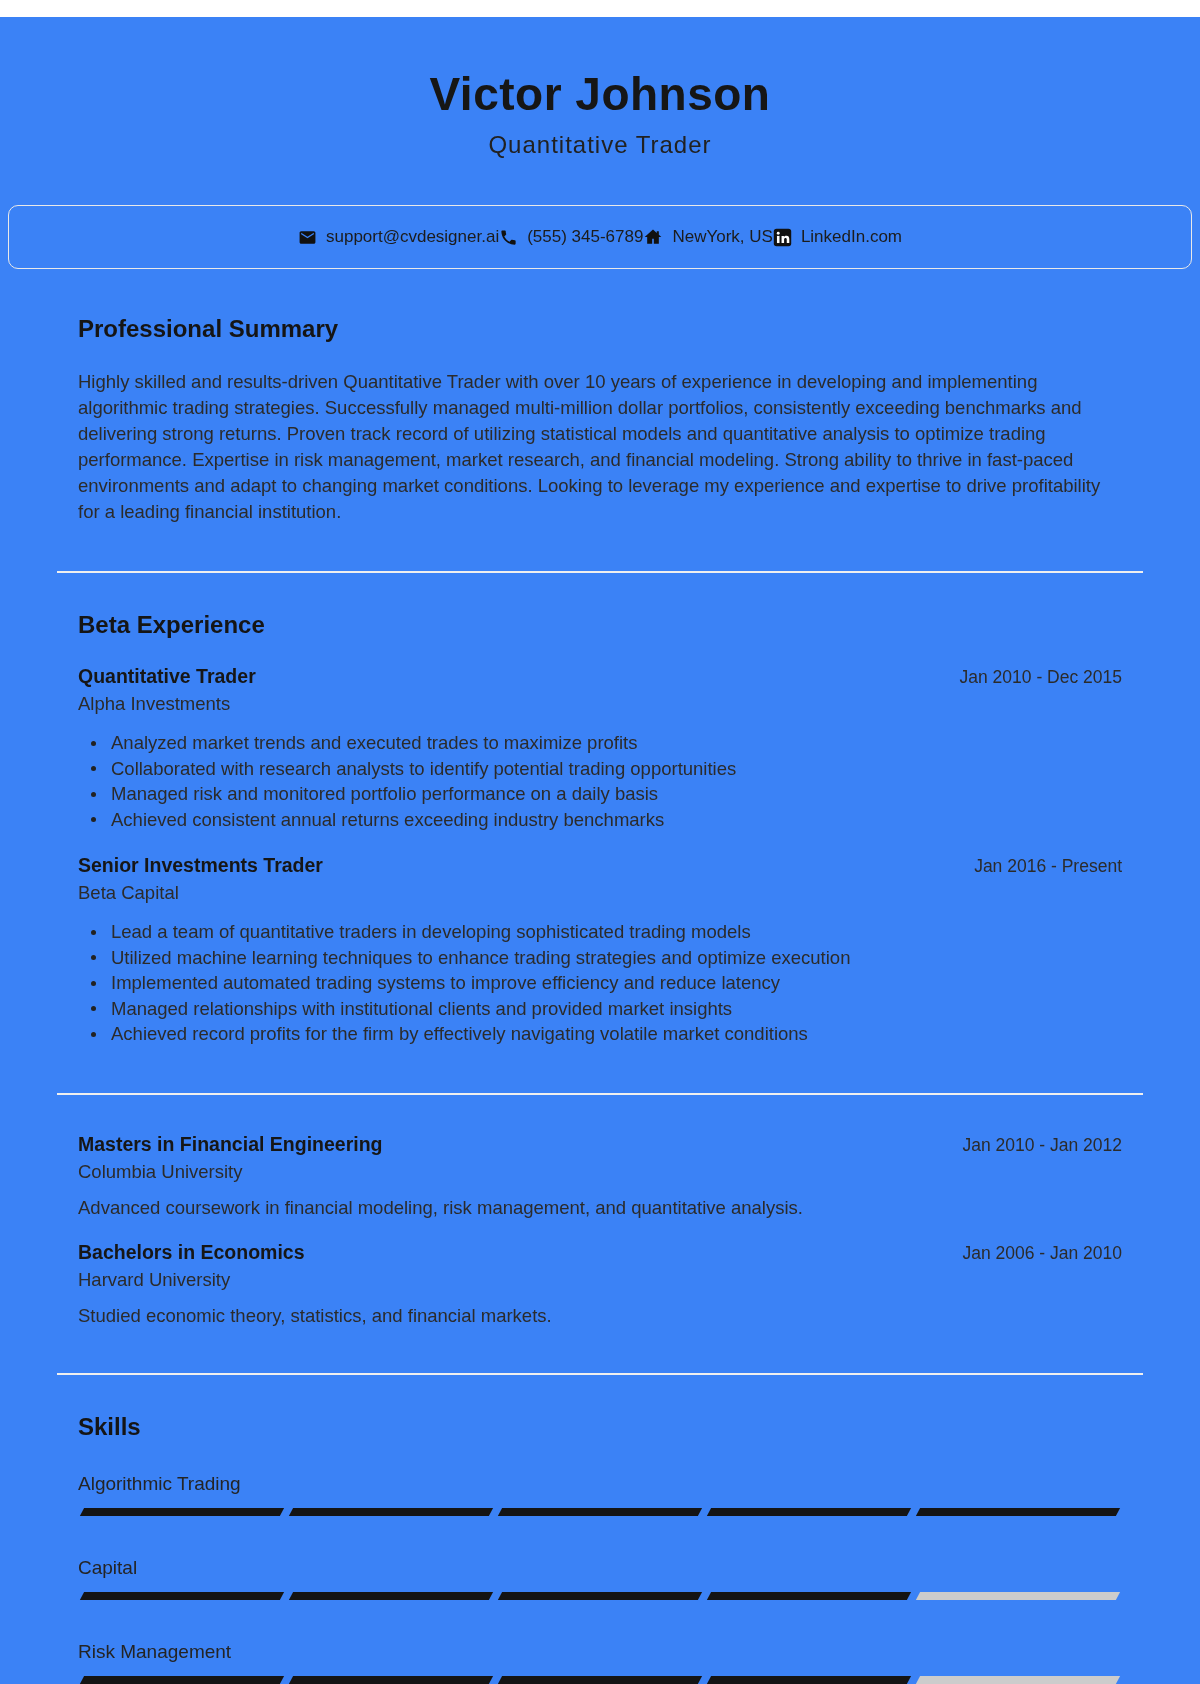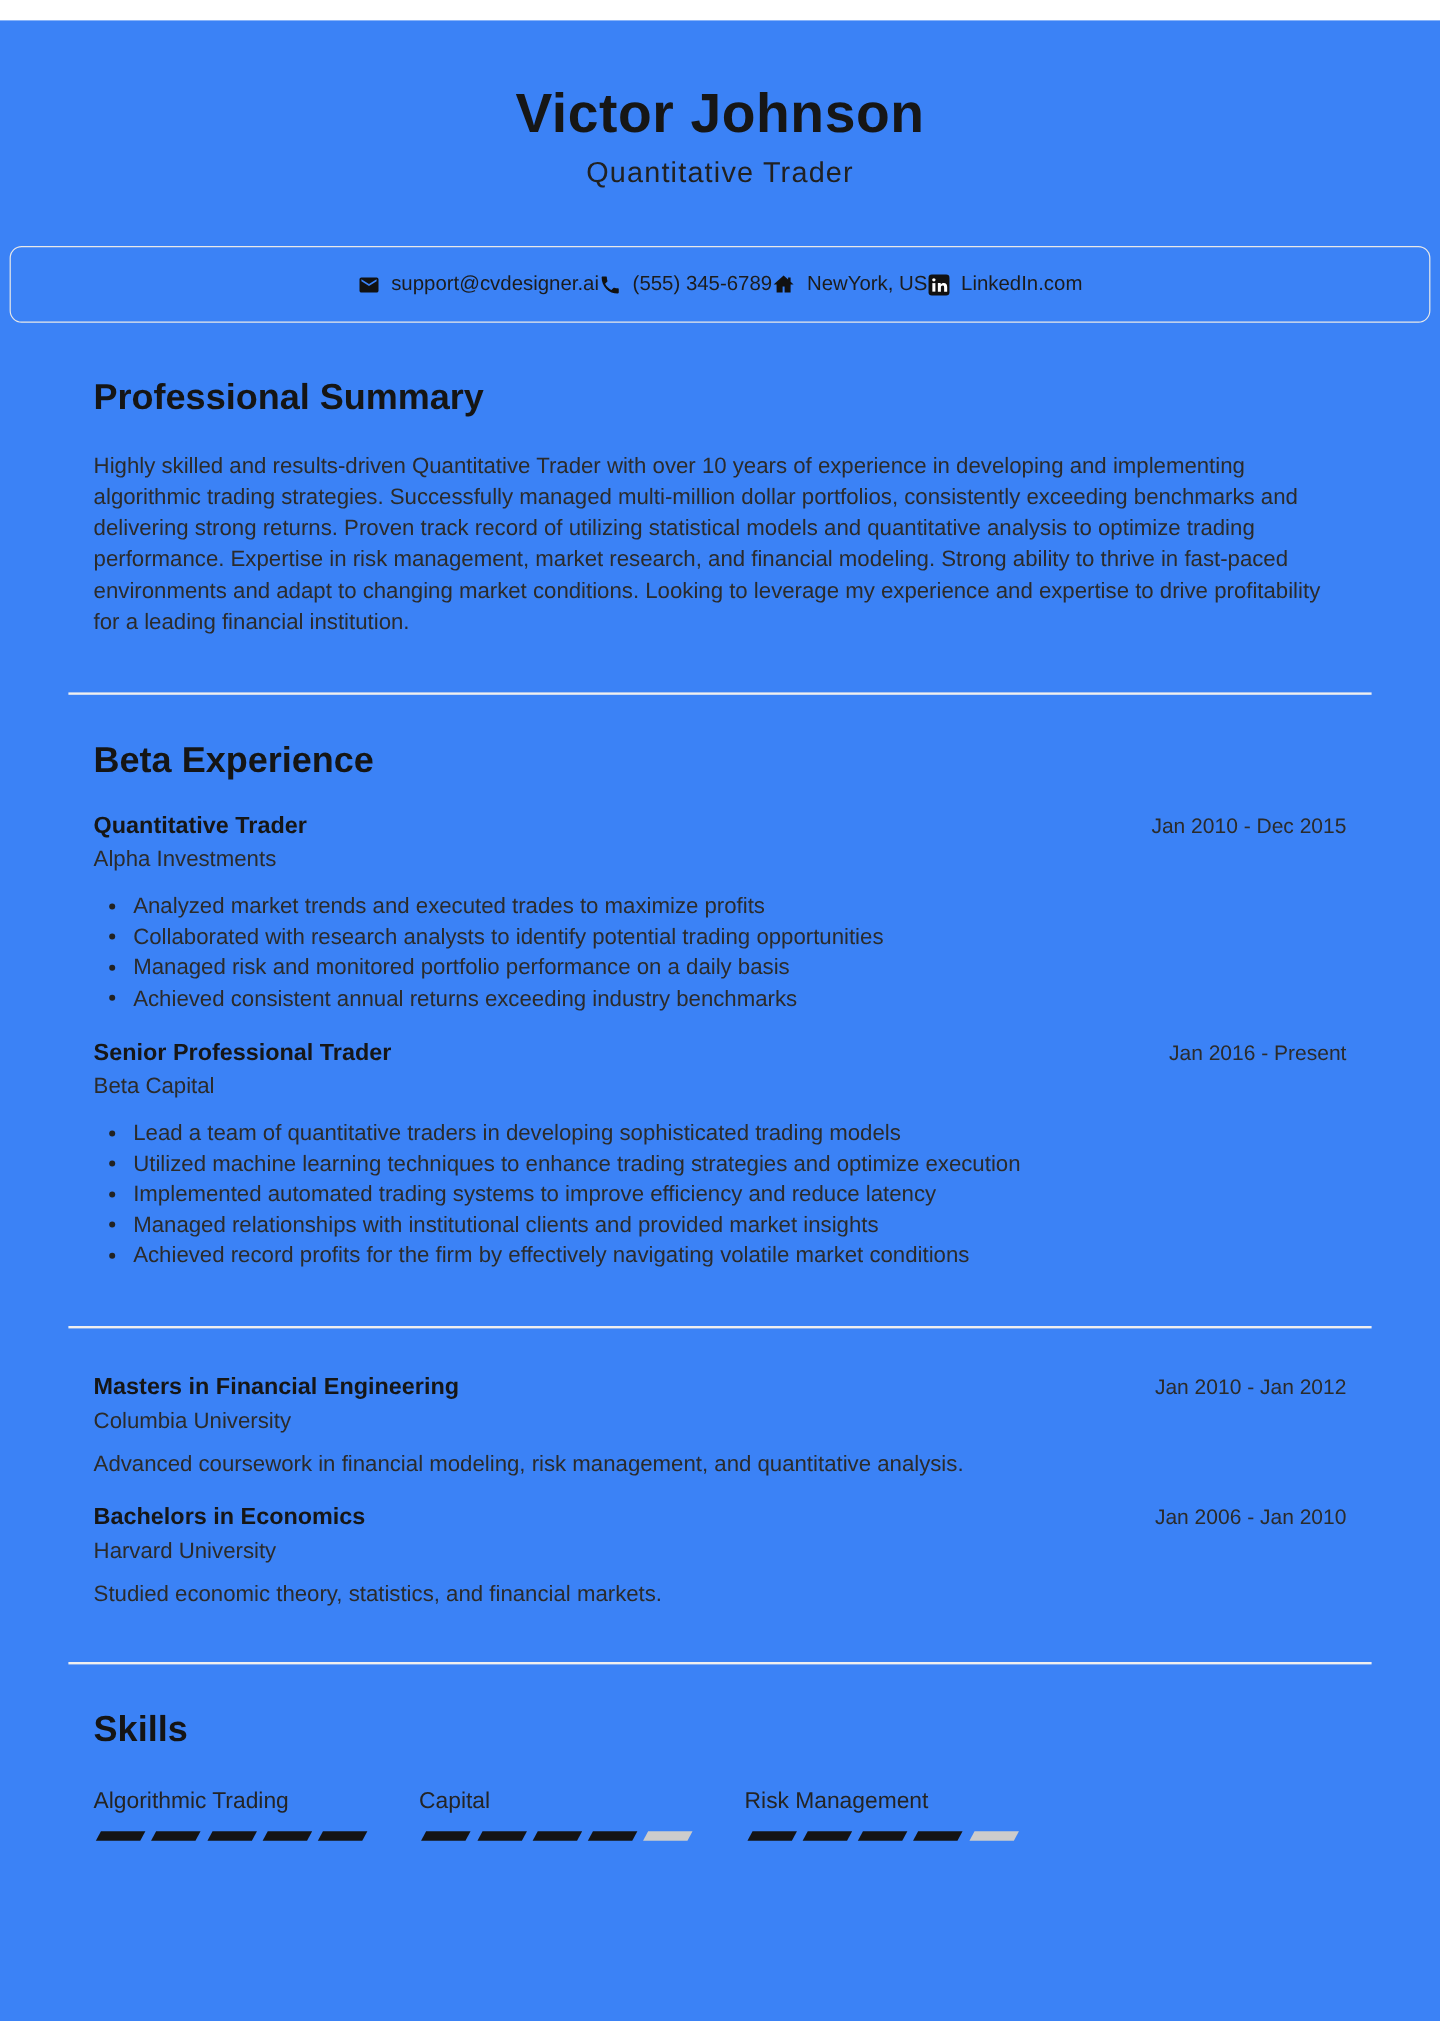--- a/index.html
+++ b/index.html
@@ -43,21 +43,21 @@
     align-items: center;
     padding: 21px 0;
     font-size: 17px;
     color: #1c1c1c;
   }
   .contact-item { display: inline-flex; align-items: center; gap: 9px; }
   .contact-item svg { display: block; }
   
   .main { padding: 0 78px; }
   .section-heading {
-    font-size: 30px;
+    font-size: 24px;
     font-weight: 700;
     color: #151515;
     margin-bottom: 26px;
   }
   .summary-section { margin-top: 46px; }
   .summary-text {
     font-size: 18.5px;
     line-height: 26px;
     color: #2b2b2b;
     max-width: 1046px;
@@ -94,21 +94,21 @@
     top: 10.5px;
     width: 5px;
     height: 5px;
     border-radius: 50%;
     background: #222222;
   }
   
   .skills-grid {
     margin-top: 32px;
     display: grid;
-    grid-template-columns: 1fr 1fr 1fr 1fr;
+    grid-template-columns: 1fr;
     column-gap: 46px;
     row-gap: 30px;
     gap: 41px;
   }
   .skill-label { font-size: 19px; color: #242424; margin-bottom: 13px; }
   .skill-bar { display: flex; gap: 9px; padding: 0 4px; }
   .seg { flex: 1; height: 8px; transform: skewX(-28deg); }
   .seg.filled { background: var(--bar-filled, #141414); }
   .seg.empty  { background: var(--bar-empty, #cccccc); }
 </style>
@@ -181,21 +181,21 @@
         <ul class="bullets">
             <li>Analyzed market trends and executed trades to maximize profits</li>
             <li>Collaborated with research analysts to identify potential trading opportunities</li>
             <li>Managed risk and monitored portfolio performance on a daily basis</li>
             <li>Achieved consistent annual returns exceeding industry benchmarks</li>
           </ul>
       </div>
 
       <div class="entry">
         <div class="entry-header">
-          <span class="entry-title">Senior Professional Trader</span>
+          <span class="entry-title">Senior Investments Trader</span>
           <span class="entry-date">Jan 2016 - Present</span>
         </div>
         <div class="entry-sub">Beta Capital</div>
         <ul class="bullets">
             <li>Lead a team of quantitative traders in developing sophisticated trading models</li>
             <li>Utilized machine learning techniques to enhance trading strategies and optimize execution</li>
             <li>Implemented automated trading systems to improve efficiency and reduce latency</li>
             <li>Managed relationships with institutional clients and provided market insights</li>
             <li>Achieved record profits for the firm by effectively navigating volatile market conditions</li>
           </ul>

